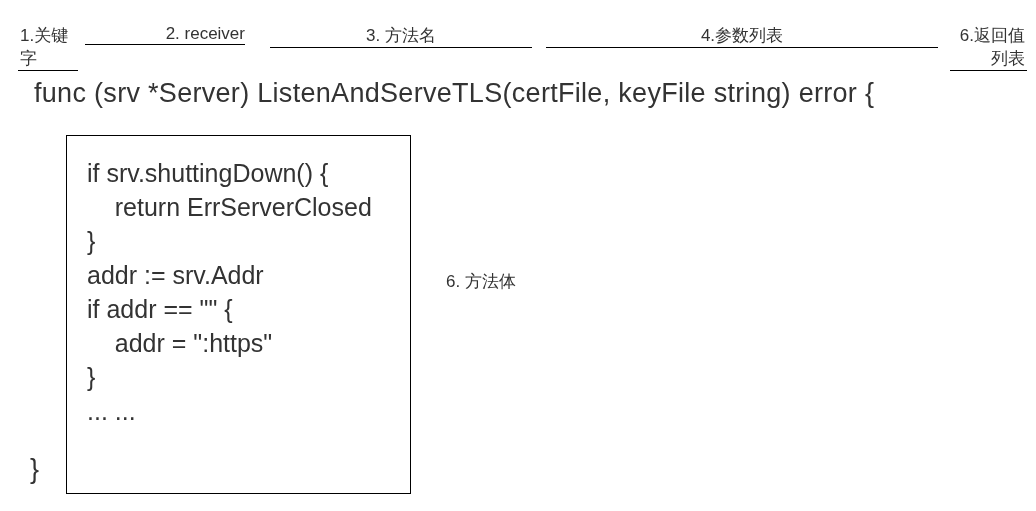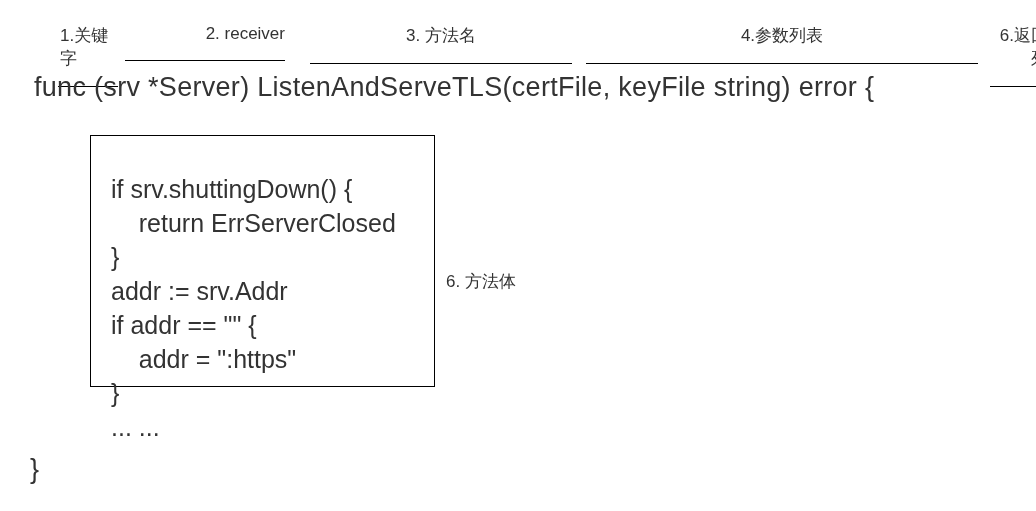--- a/index.html
+++ b/index.html
@@ -20,48 +20,46 @@
       top: 24px;
       left: 0;
       width: 100%;
       height: 30px;
     }
     .label {
       position: absolute;
       font-size: 17px;
       color: #333;
       border-bottom: 1.5px solid #000;
-      padding-bottom: 16px;
+      padding-bottom: 0;
       text-align: center;
-      margin-left: 40px;
     }
     .lbl1 { left: 18px; width: 60px; text-align: left; padding-left: 2px; }
     .lbl2 { left: 85px; width: 160px; text-align: right; padding-left: 14px; }
     .lbl3 { left: 270px; width: 262px; }
     .lbl4 { left: 546px; width: 392px; text-align: center; }
     .lbl5 { left: 950px; width: 77px; text-align: right; padding-right: 2px; }
 
     .declaration {
       position: absolute;
-      top: 72px;
+      top: 78px;
       left: 34px;
       font-size: 27px;
       color: #333;
       letter-spacing: 0.3px;
     }
 
     .body-box {
       position: absolute;
       top: 135px;
       left: 66px;
       width: 345px;
-      height: 252px;
+      height: 359px;
       border: 1.5px solid #000;
-      padding: 36px 12px 10px 20px;
-      margin-left: 24px;
+      padding: 20px 12px 10px 20px;
     }
     .body-code {
       font-size: 25px;
       line-height: 1.36;
       white-space: pre;
       color: #333;
       font-family: -apple-system, "Helvetica Neue", Arial, sans-serif;
     }
 
     .body-label {

